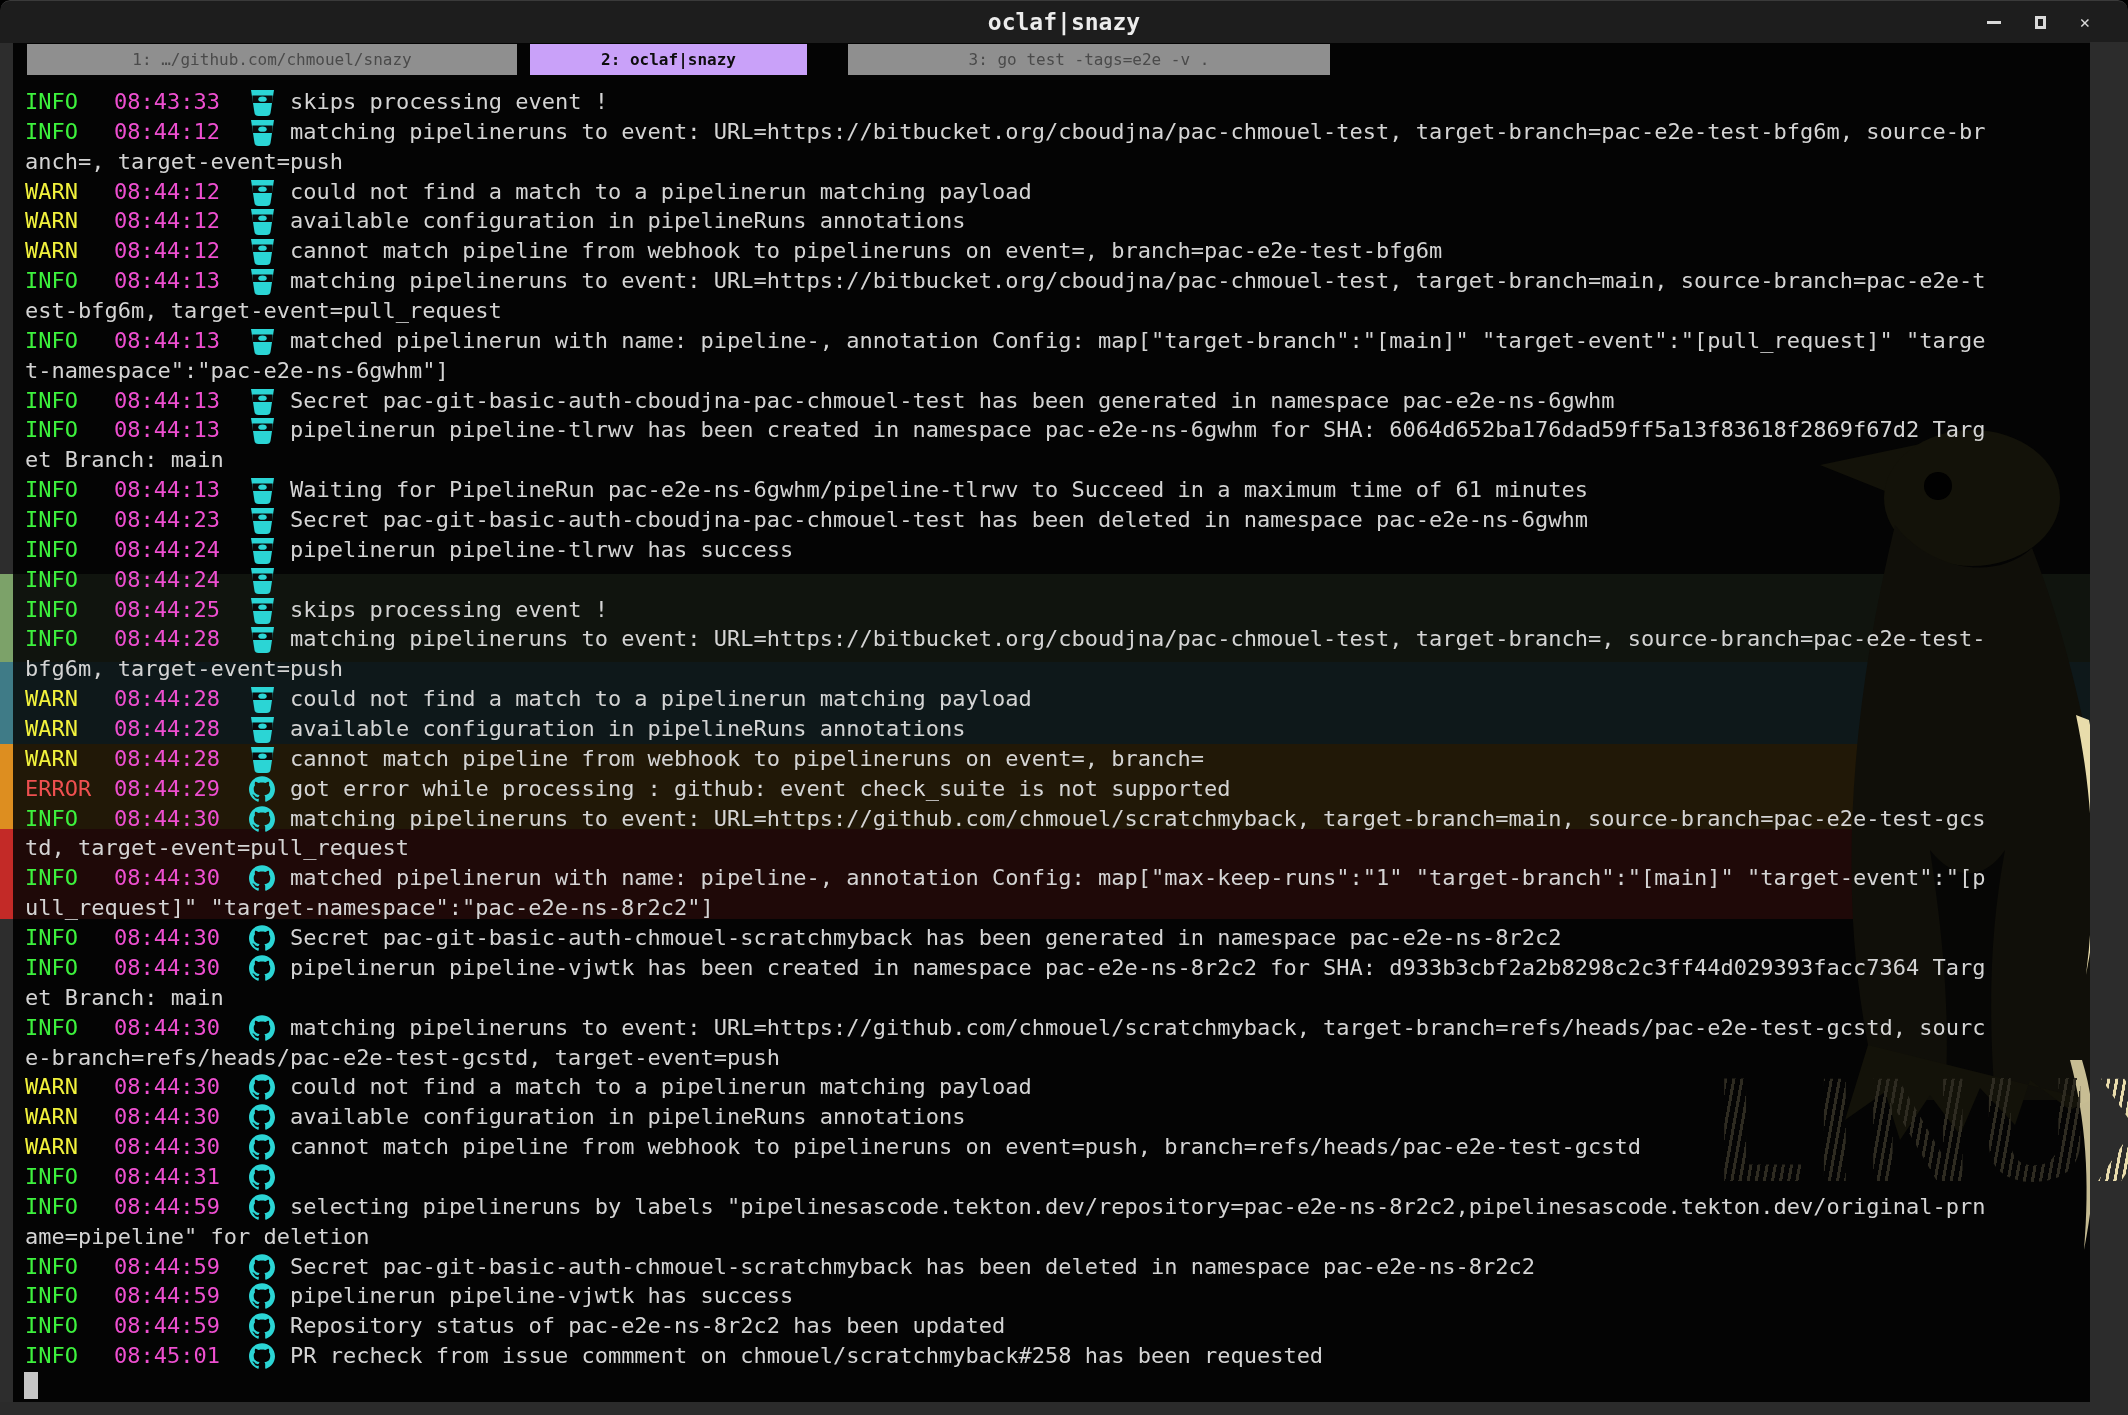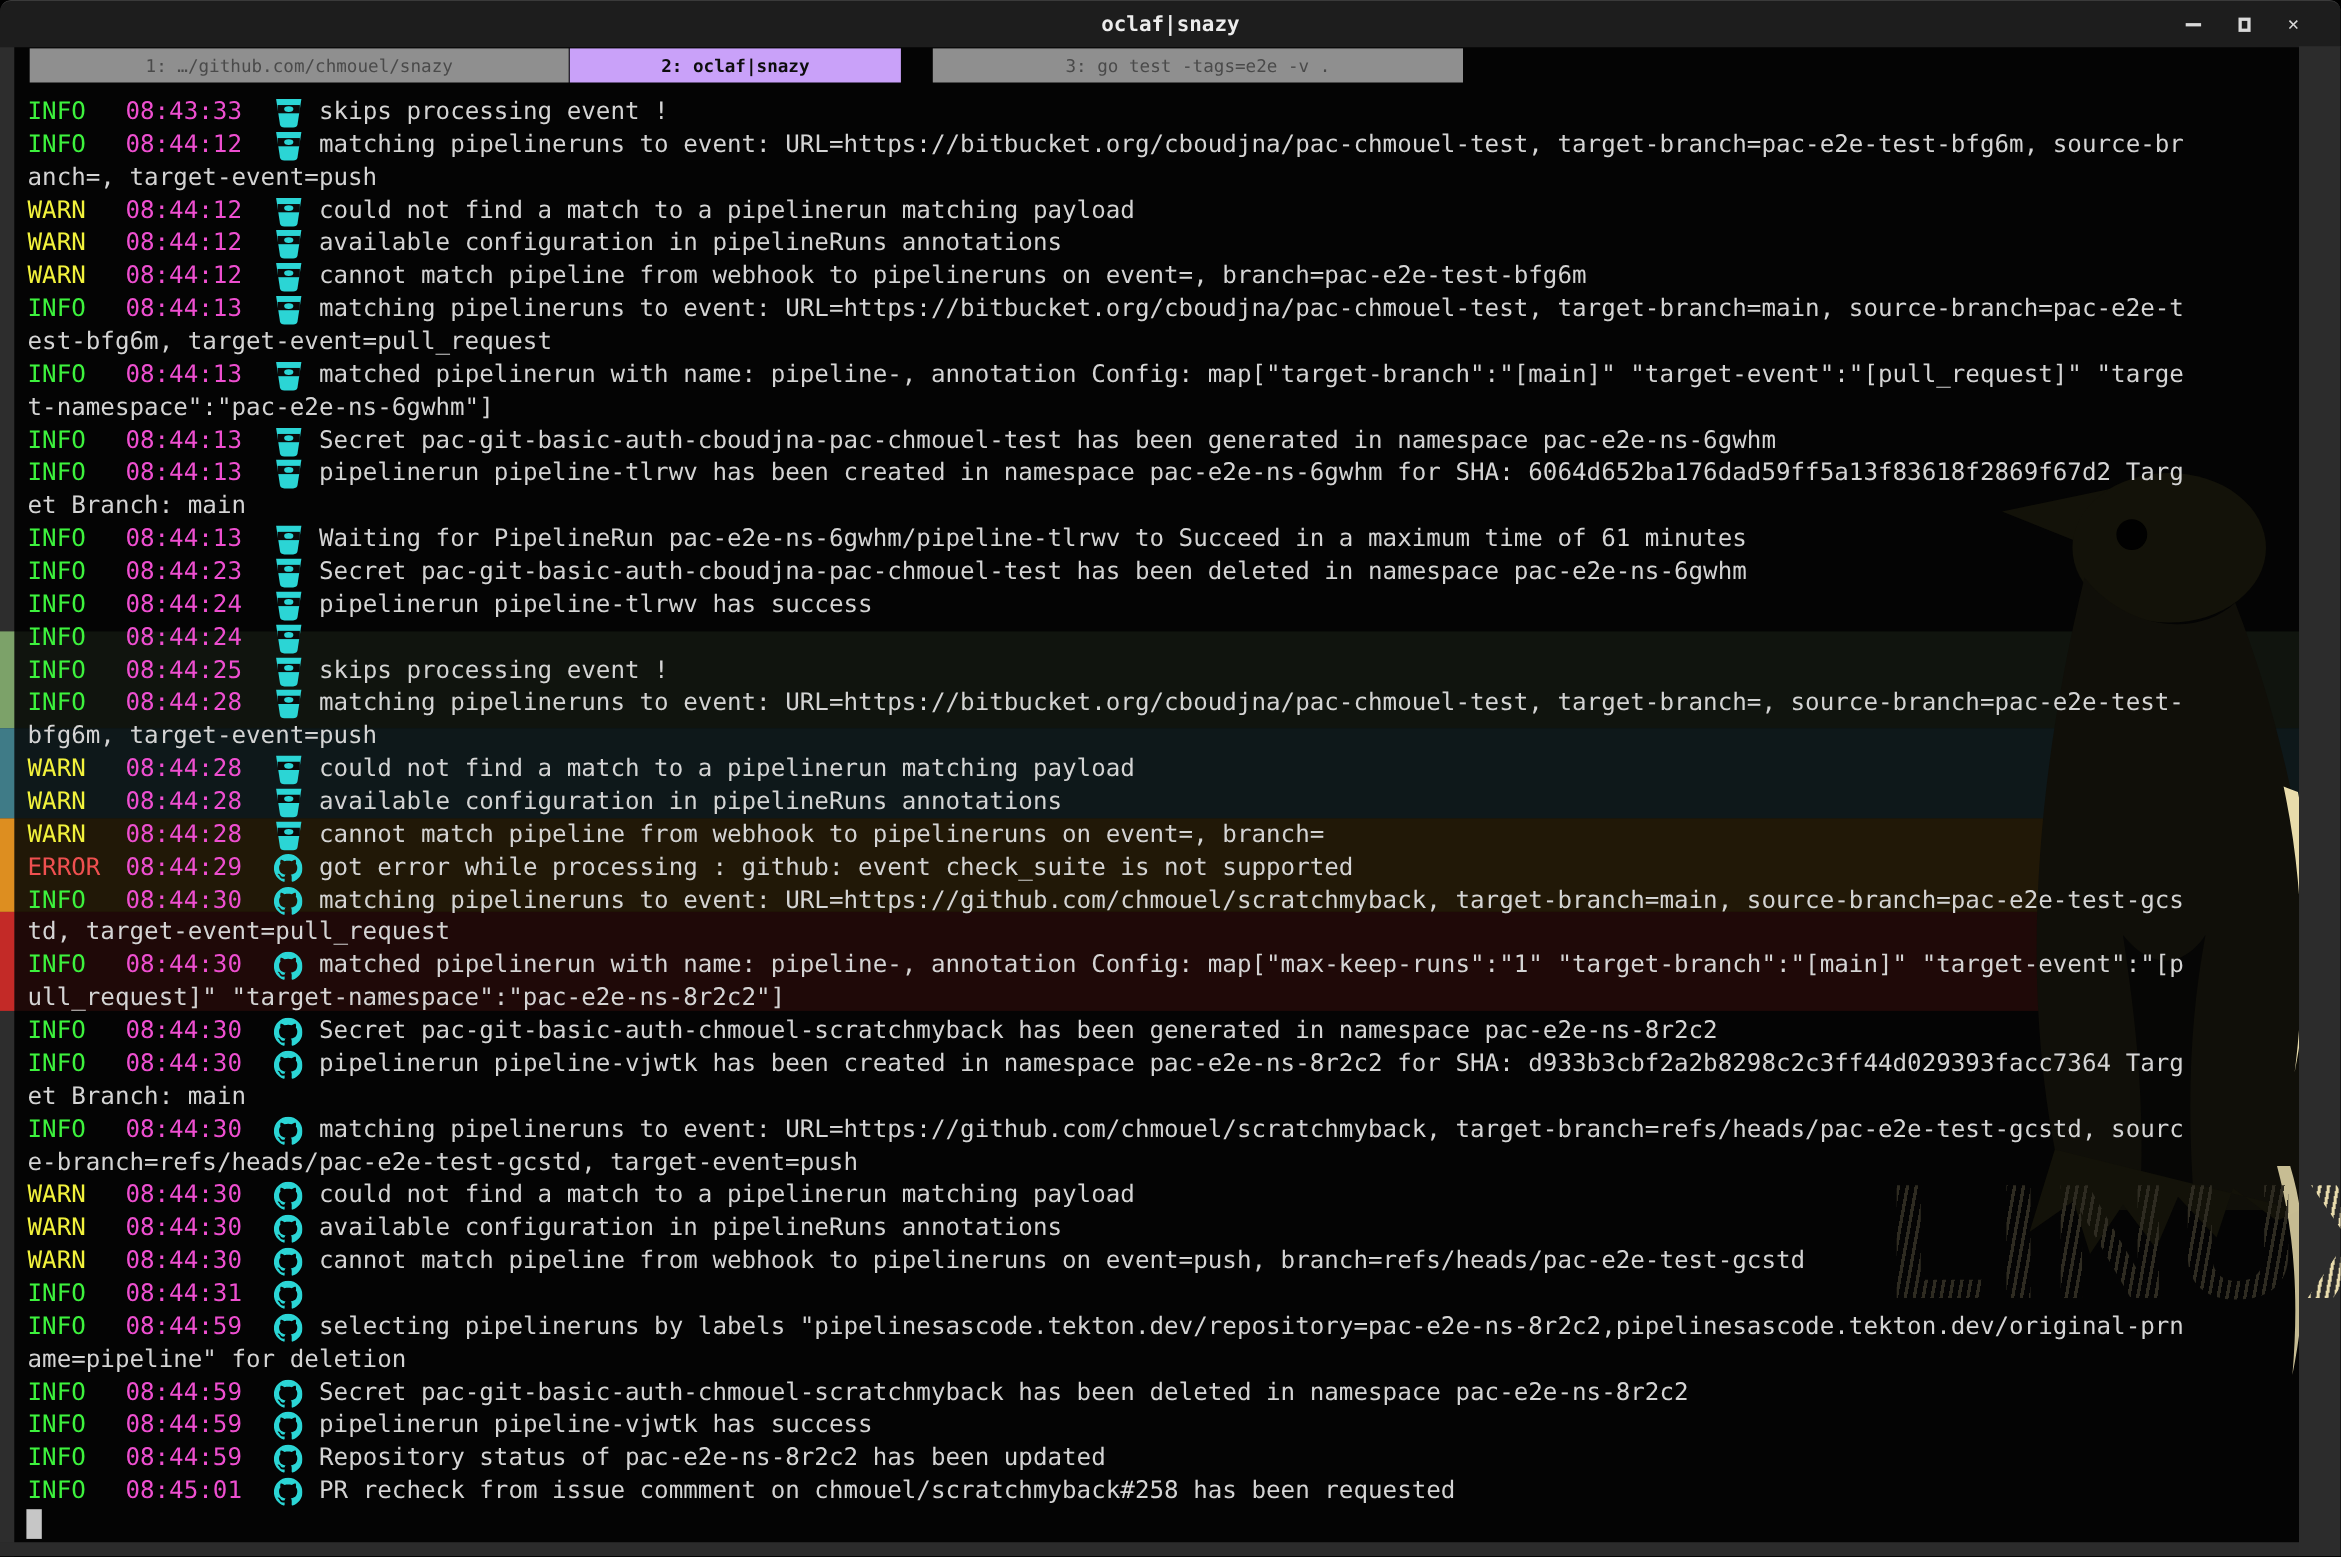--- a/index.html
+++ b/index.html
@@ -2,40 +2,40 @@
 <html><head>
 <meta charset="utf-8">
 <style>
   html,body{margin:0;padding:0;background:#000;}
   #window{position:relative;width:2128px;height:1415px;background:#040404;overflow:hidden;
           font-family:"DejaVu Sans Mono","Liberation Mono",monospace;border-radius:10px 10px 0 0;}
   
   #titlebar{position:absolute;left:0;top:0;width:2128px;height:42px;background:#1d1d1d;
             border-top:1px solid #3a3a3a;border-radius:10px 10px 0 0;}
   #title-text{position:absolute;left:0;top:0;width:100%;height:42px;line-height:42px;text-align:center;
-              color:#ececec;font-size:19px;font-weight:bold;}
+              color:#ececec;font-size:23px;font-weight:bold;}
   .winbtns{position:absolute;right:38px;top:0;height:42px;display:flex;align-items:center;gap:34px;}
   .wb{color:#d9d9d9;font-size:17px;line-height:17px;cursor:default;}
   .wb-min{width:14px;height:3px;background:#d9d9d9;}
   .wb-max{width:11px;height:13px;border:3px solid #d9d9d9;box-sizing:border-box;background:transparent;}
   
   .border-left{position:absolute;left:0;top:42px;width:13px;height:1373px;background:#2d2d2d;}
   .border-right{position:absolute;left:2090px;top:42px;width:38px;height:1373px;background:#2c2c2c;z-index:5;}
   .border-bottom{position:absolute;left:0;top:1402px;width:2090px;height:13px;background:#2b2b2b;z-index:5;}
   
   .stripe{position:absolute;left:0;width:13px;z-index:6;}
   
   .band{position:absolute;left:13px;width:2077px;z-index:1;}
   
   .tab{position:absolute;top:44px;height:31px;line-height:31px;text-align:center;font-size:16px;
        white-space:pre;overflow:hidden;cursor:pointer;}
   .tab.inactive{background:#8f8f8f;color:#4a4a4a;}
   .tab.active{background:#c9a1f9;color:#0d0d0d;font-weight:bold;}
   #tab-1{left:27px;width:490px;}
-  #tab-2{left:518px;width:301px;}
+  #tab-2{left:530px;width:277px;}
   #tab-3{left:848px;width:482px;}
   
   #log{position:absolute;left:13px;top:87px;width:2077px;height:1315px;z-index:3;}
   .row{position:relative;height:29.86px;white-space:pre;font-size:22px;line-height:29.86px;padding-left:28px;}
   .lvl{position:absolute;left:12px;}
   .lvl-INFO{color:#3df23d;}
   .lvl-WARN{color:#f2f23c;}
   .lvl-ERROR{color:#ef5050;}
   .time{position:absolute;left:101px;color:#ee4fd0;}
   .licon{position:absolute;left:236px;top:2px;width:30px;height:27px;}

